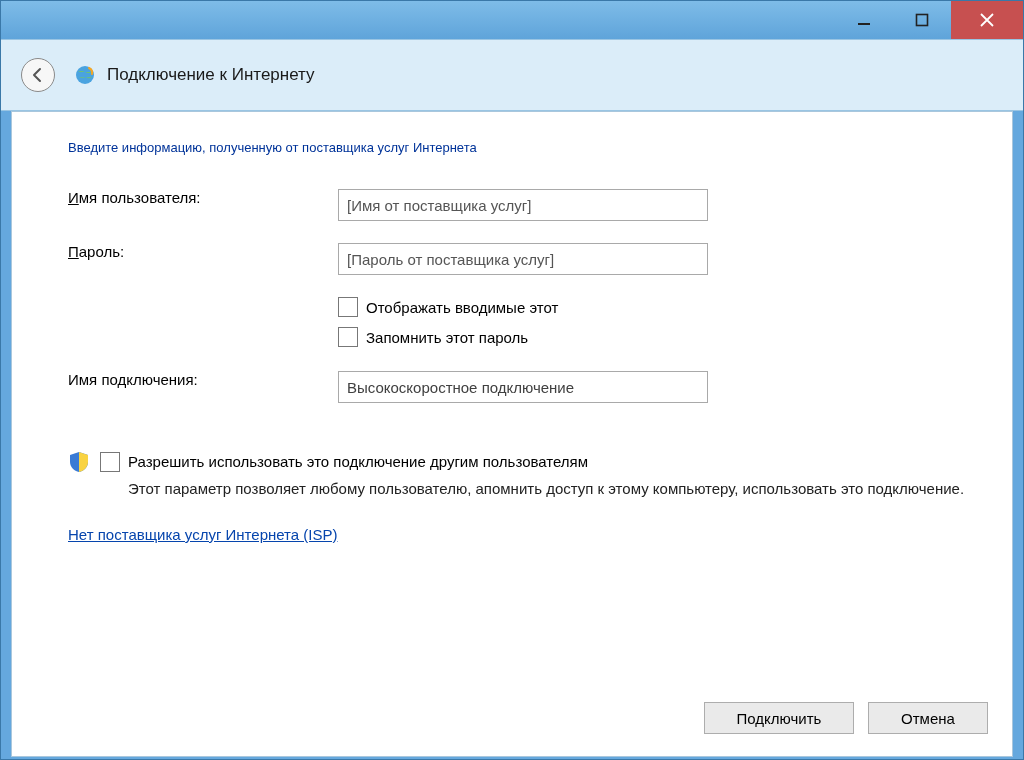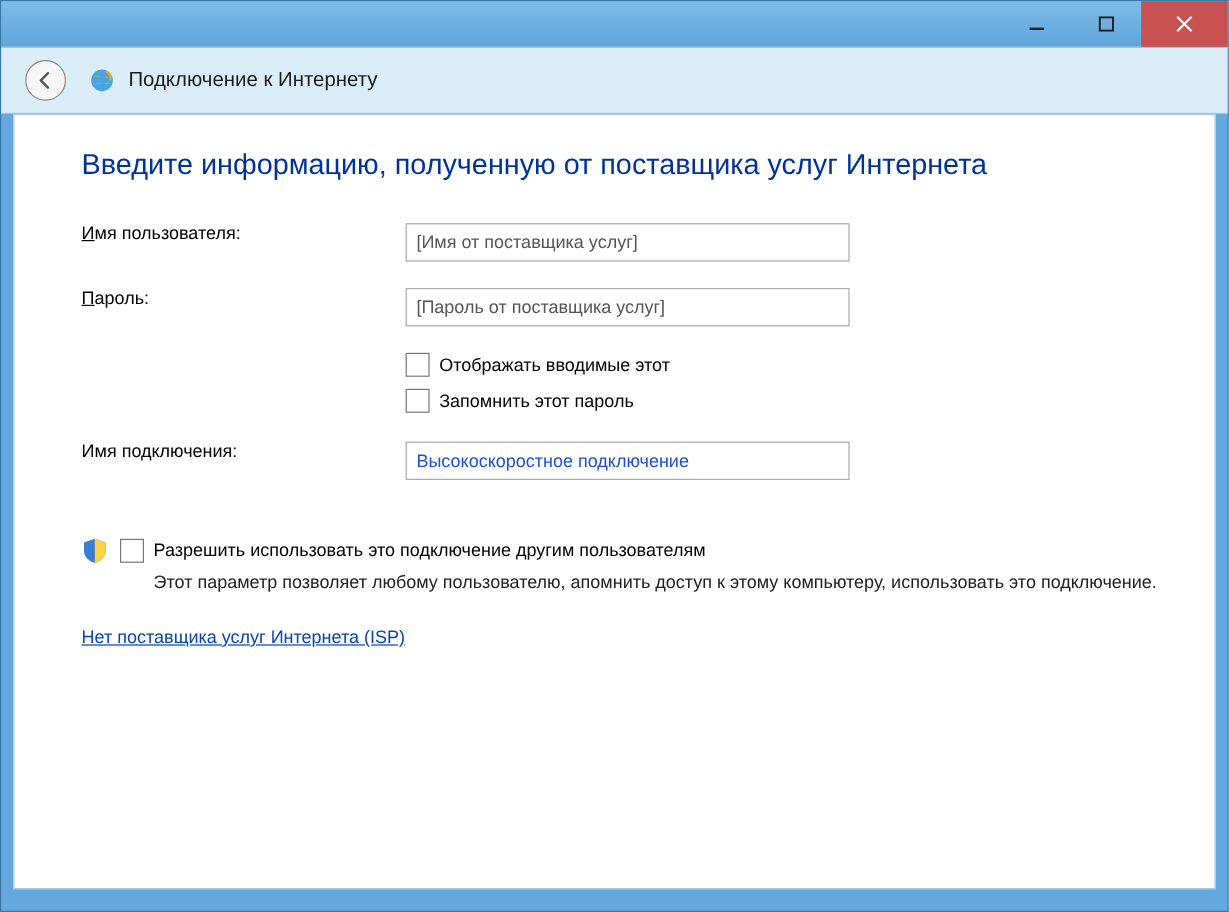--- a/index.html
+++ b/index.html
@@ -36,21 +36,21 @@
     color: #000;
   }
   .tb-btn.close {
     background: #d6453b;
     background: #c75050;
     width: 72px;
     color: #fff;
   }
   .tb-btn svg { display: block; }
   .header {
-    height: 56px;
+    height: 72px;
     background: linear-gradient(to bottom, #d9ecf9, #cfe6f6);
     background: #dbedf9;
     border-top: 1px solid #9ac5e3;
     border-bottom: 1px solid #9ac5e3;
     display: flex;
     align-items: center;
     padding: 0 20px;
   }
   .back-btn {
     width: 34px; height: 34px;
@@ -76,42 +76,42 @@
     background: #fff;
     height: calc(760px - 38px - 64px - 12px);
     border: 1px solid #a9c7dd;
     position: relative;
   }
   .content {
     padding: 28px 40px 0 56px;
   }
   .page-title {
     color: #003399;
-    font-size: 24px;
+    font-size: 13px;
     font-weight: 400;
     margin-bottom: 34px;
   }
   .form-row {
     display: flex;
     align-items: flex-start;
     margin-bottom: 22px;
   }
   .form-label {
     width: 270px;
     color: #000;
   }
   .form-label .ul { text-decoration: underline; }
   input[type="text"], input[type="password"] {
     width: 370px;
     height: 32px;
     padding: 4px 8px;
     border: 1px solid #a9a9a9;
     font-family: inherit;
     font-size: 15px;
-    color: #1d4ed8;
+    color: #404040;
     outline: none;
     background: #fff;
   }
   input::placeholder { color: #555; }
   .check-row {
     display: flex;
     align-items: center;
     margin-left: 270px;
     margin-bottom: 10px;
   }
@@ -246,15 +246,19 @@
             <span><span class="ul">Р</span><span>азрешить использовать это подключение другим пользователям</span></span>
           </div>
           <div class="desc" style="margin-left:28px; margin-top:4px;">Этот параметр позволяет любому пользователю, апомнить доступ к этому компьютеру, использовать это подключение.</div>
         </div>
       </div>
 
       <a class="link">Нет поставщика услуг Интернета (ISP)</a>
 
     </div>
 
+    <div class="button-row">
+      <button class="btn primary">Подключить</button>
+      <button class="btn">Отмена</button>
+    </div>
   </div>
 
 </div>
 
 </body></html>

